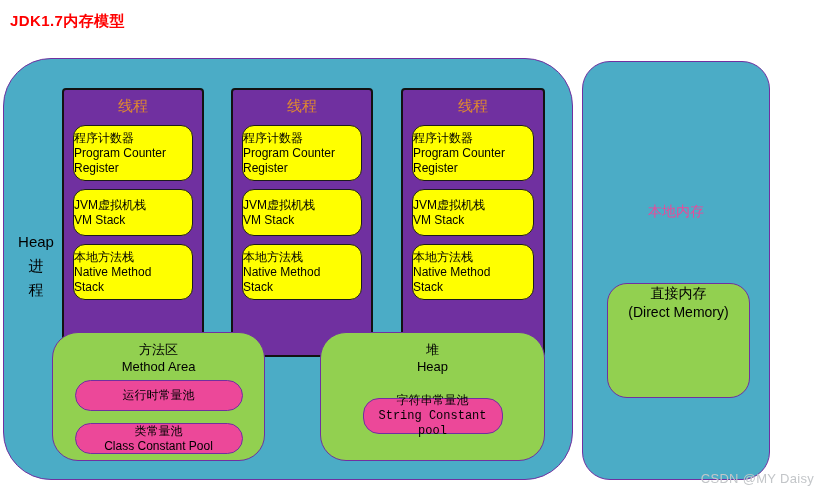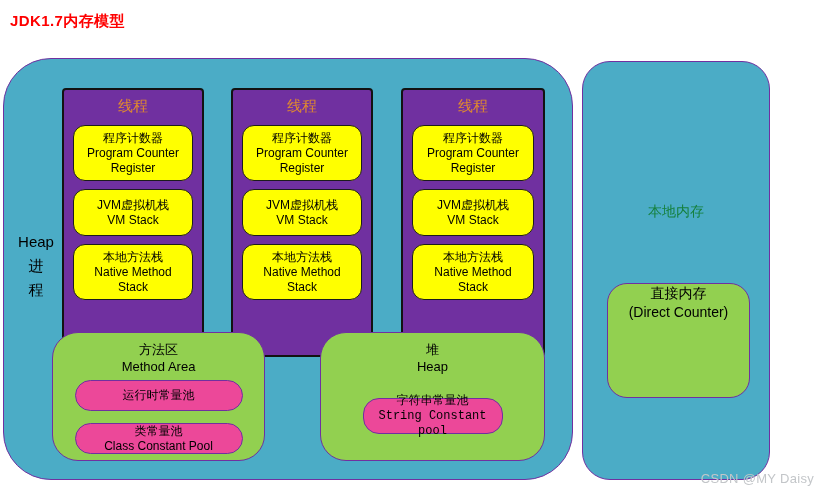--- a/index.html
+++ b/index.html
@@ -23,21 +23,21 @@
   .thread{
     top:88px;width:142px;height:269px;box-sizing:border-box;
     background:#7030A0;border:2px solid #121212;border-radius:4px;
     display:flex;flex-direction:column;
   }
   .thread-title{
     text-align:center;color:#E08A2E;font-size:15px;margin:7px 0 9px;flex:0 0 auto;
   }
   .yblock{
     background:#FFFF00;border:1px solid #1c1c1c;border-radius:12px;margin:0 9px 8px;
-    display:flex;flex-direction:column;justify-content:center;text-align:center;
+    display:flex;flex-direction:column;justify-content:center;
     font-size:12px;line-height:15px;color:#000;box-sizing:border-box;
   }
   .yblock.h3{height:56px}
   .yblock.h2{height:47px}
   
   .green-box{
     top:332px;height:129px;background:#92D050;border:1px solid #7030A0;border-radius:26px;
     box-sizing:border-box;text-align:center;padding-top:8px;
   }
   .gtitle{font-size:13px;line-height:17px;color:#000;}
@@ -49,21 +49,21 @@
   .opool.ma{width:168px;height:31px;}
   .opool.ma.first{margin-top:5px;}
   .opool.ma.second{margin-top:12px;}
   .opool.heap{width:140px;height:36px;margin-top:23px;font-family:Liberation Mono, monospace;}
   
   .native-box{
     left:582px;top:61px;width:188px;height:419px;box-sizing:border-box;
     background:#4BACC6;border:1px solid #7030A0;border-radius:28px;
   }
   .native-label{
-    left:582px;top:203px;width:188px;text-align:center;font-size:14px;color:#15803d;
+    left:582px;top:203px;width:188px;text-align:center;font-size:14px;color:#ec4899;
   }
   .direct-box{
     left:607px;top:283px;width:143px;height:115px;box-sizing:border-box;
     background:#92D050;border:1px solid #7030A0;border-radius:20px;
     display:flex;flex-direction:column;text-align:center;
     font-size:14px;line-height:19px;color:#000;
   }
   .watermark{
     right:5px;top:471px;font-size:13px;color:#c3c6c9;letter-spacing:.3px;
   }
@@ -153,16 +153,16 @@
   <div class="opool heap">
     <div>字符串常量池</div>
     <div>String Constant pool</div>
   </div>
 </div>
 
 <div class="abs native-box"></div>
 <div class="abs native-label">本地内存</div>
 <div class="abs direct-box">
   <div>直接内存</div>
-  <div>(Direct Counter)</div>
+  <div>(Direct Memory)</div>
 </div>
 
 <div class="abs watermark">CSDN @MY Daisy</div>
 
 </body></html>

